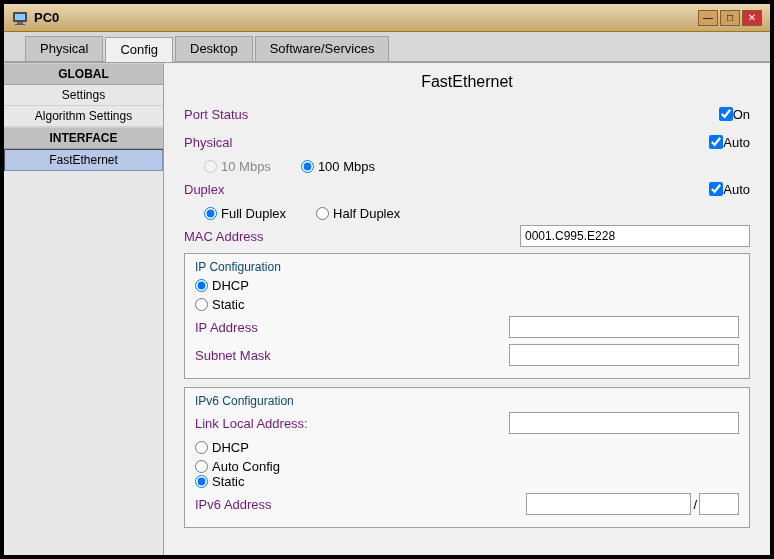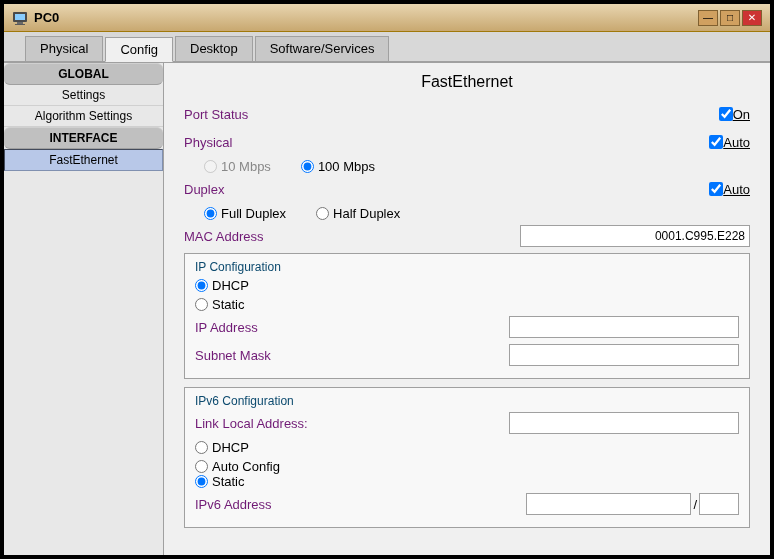--- a/index.html
+++ b/index.html
@@ -100,21 +100,20 @@
       overflow-y: auto;
     }
     .sidebar-section-header {
       background: #c0c0c0;
       text-align: center;
       padding: 3px 4px;
       font-weight: bold;
       font-size: 12px;
       border-bottom: 1px solid #a0a0a0;
       border-top: 1px solid #d0d0d0;
-      border-radius: 6px;
     }
     .sidebar-item {
       padding: 3px 8px;
       cursor: pointer;
       text-align: center;
       font-size: 12px;
       border-bottom: 1px solid #d0d0d0;
     }
     .sidebar-item.active {
       background: #b8c8e8;
@@ -157,21 +156,20 @@
     input[type="radio"] {
       width: 13px;
       height: 13px;
     }
     .text-input {
       border: 1px solid #a0a0a0;
       background: white;
       padding: 2px 4px;
       font-size: 12px;
       height: 22px;
-      text-align: right;
     }
     .text-input-wide {
       width: 230px;
     }
     .text-input-medium {
       width: 230px;
     }
     .radio-group {
       display: flex;
       align-items: center;
@@ -228,21 +226,20 @@
       border: 1px solid #a0a0a0;
       height: 22px;
       background: white;
       padding: 2px 4px;
       font-size: 12px;
     }
     .right-controls {
       display: flex;
       align-items: center;
       justify-content: flex-end;
-      text-decoration: underline;
     }
   </style>
 </head>
 <body>
 
 <div class="window">
 
   <div class="title-bar">
     <div class="title-bar-left">
       <svg class="title-icon" viewBox="0 0 16 16">

